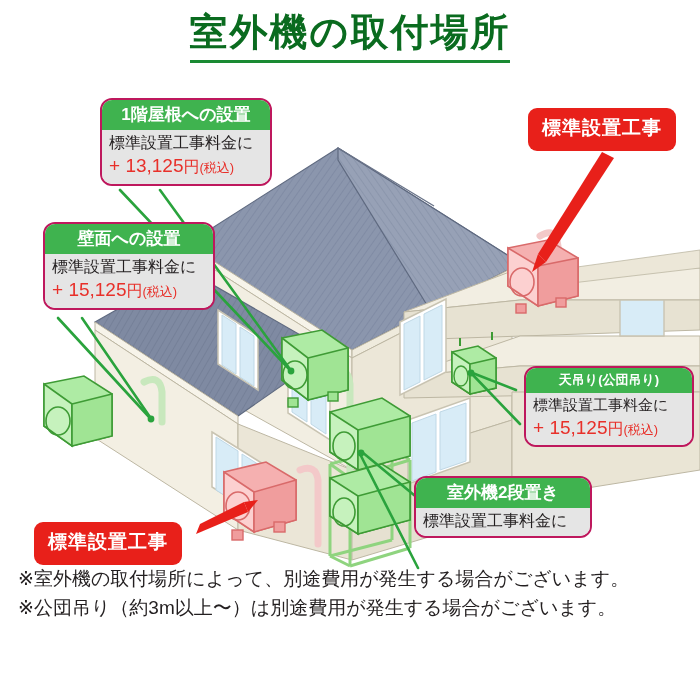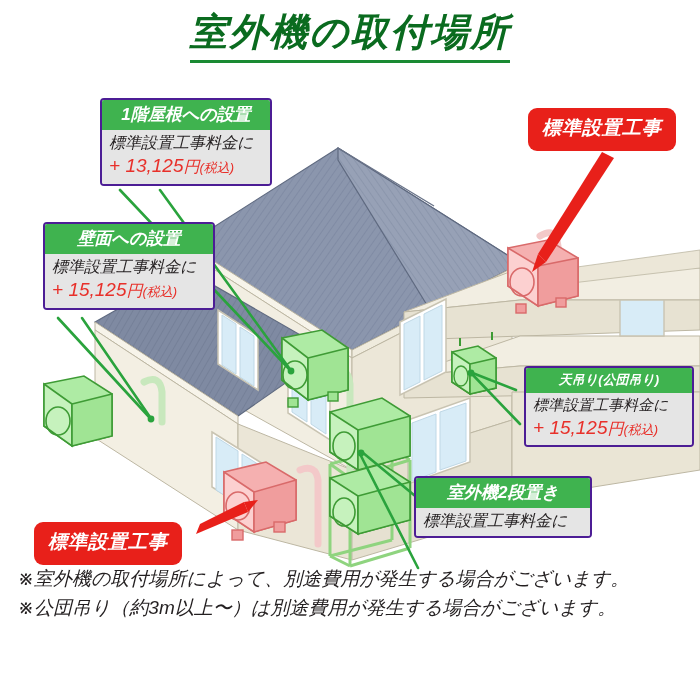--- a/index.html
+++ b/index.html
@@ -3,21 +3,21 @@
 <meta charset="utf-8">
 <style>
   html,body{margin:0;padding:0;}
   body{
     width:700px;height:700px;
     background:#ffffff;
     font-family:"Liberation Sans","DejaVu Sans",sans-serif;
     overflow:hidden;
     position:relative;
   }
-  #root{position:absolute;inset:0;width:700px;height:528px;font-style:italic;}
+  #root{position:absolute;inset:0;width:700px;height:528px;}
 
   
   .title-wrap{
     position:absolute;left:0;top:10px;width:700px;
     text-align:center;
   }
   .title{
     display:inline-block;
     font-size:38px;
     font-weight:bold;
@@ -28,22 +28,22 @@
     line-height:1.2;
   }
 
   
   #scene{position:absolute;left:0;top:0;width:700px;height:700px;}
 
   
   .callout{
     position:absolute;
     background:#ffffff;
-    border:2px solid #4c1d95;
-    border-radius:4px;
+    border:2px solid #be185d;
+    border-radius:12px;
     overflow:hidden;
     box-sizing:border-box;
   }
   .callout .ch{
     background:#3fb34f;
     color:#ffffff;
     font-weight:bold;
     font-size:17px;
     text-align:center;
     padding:3px 6px 4px 6px;

